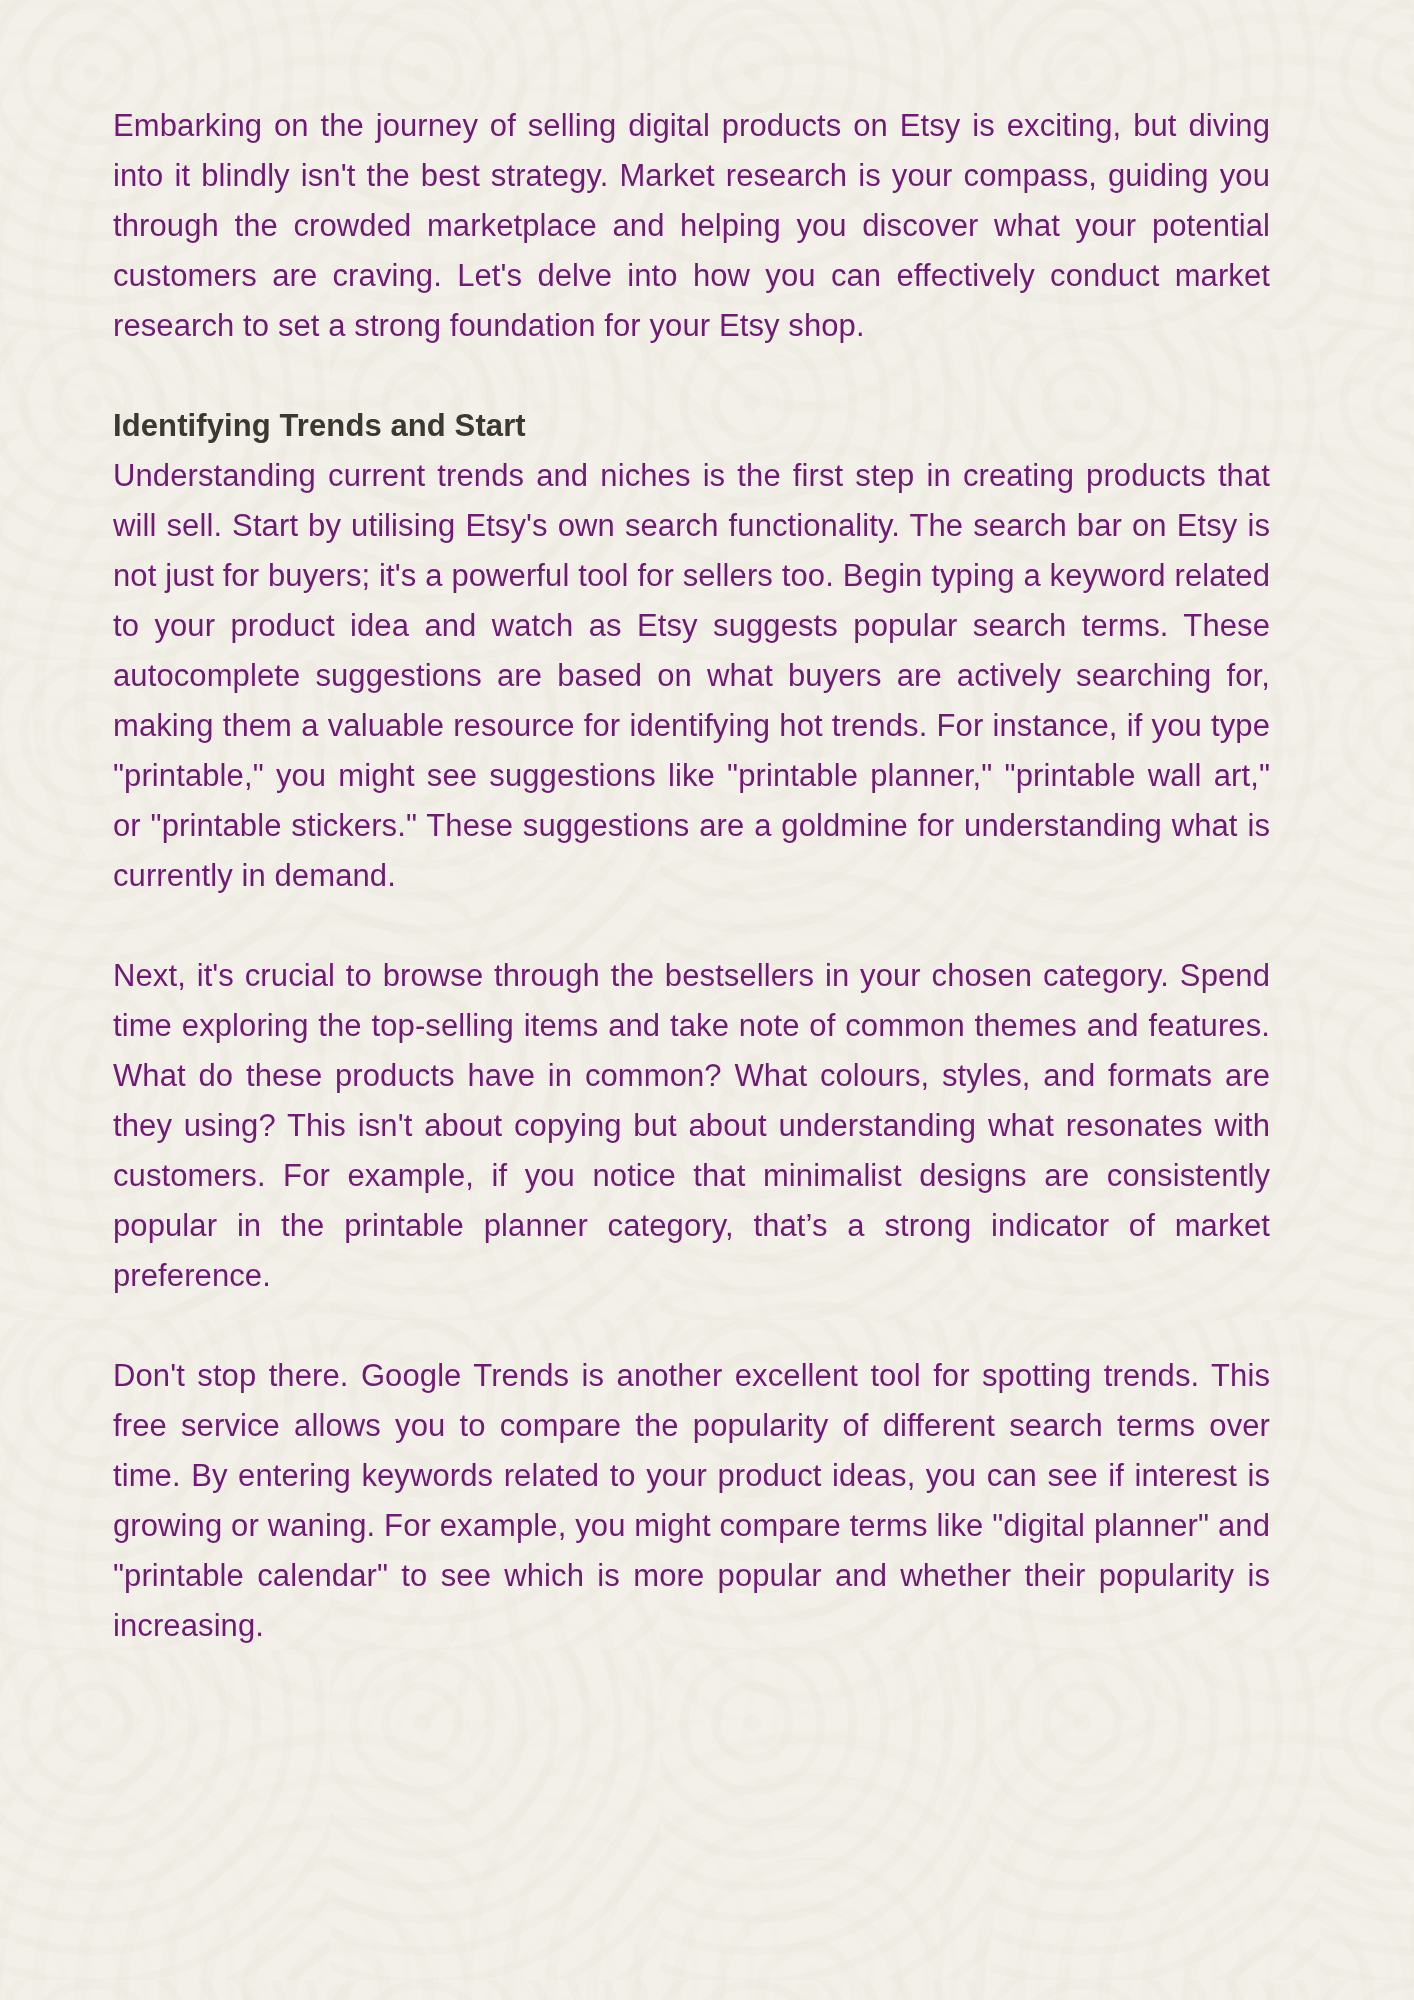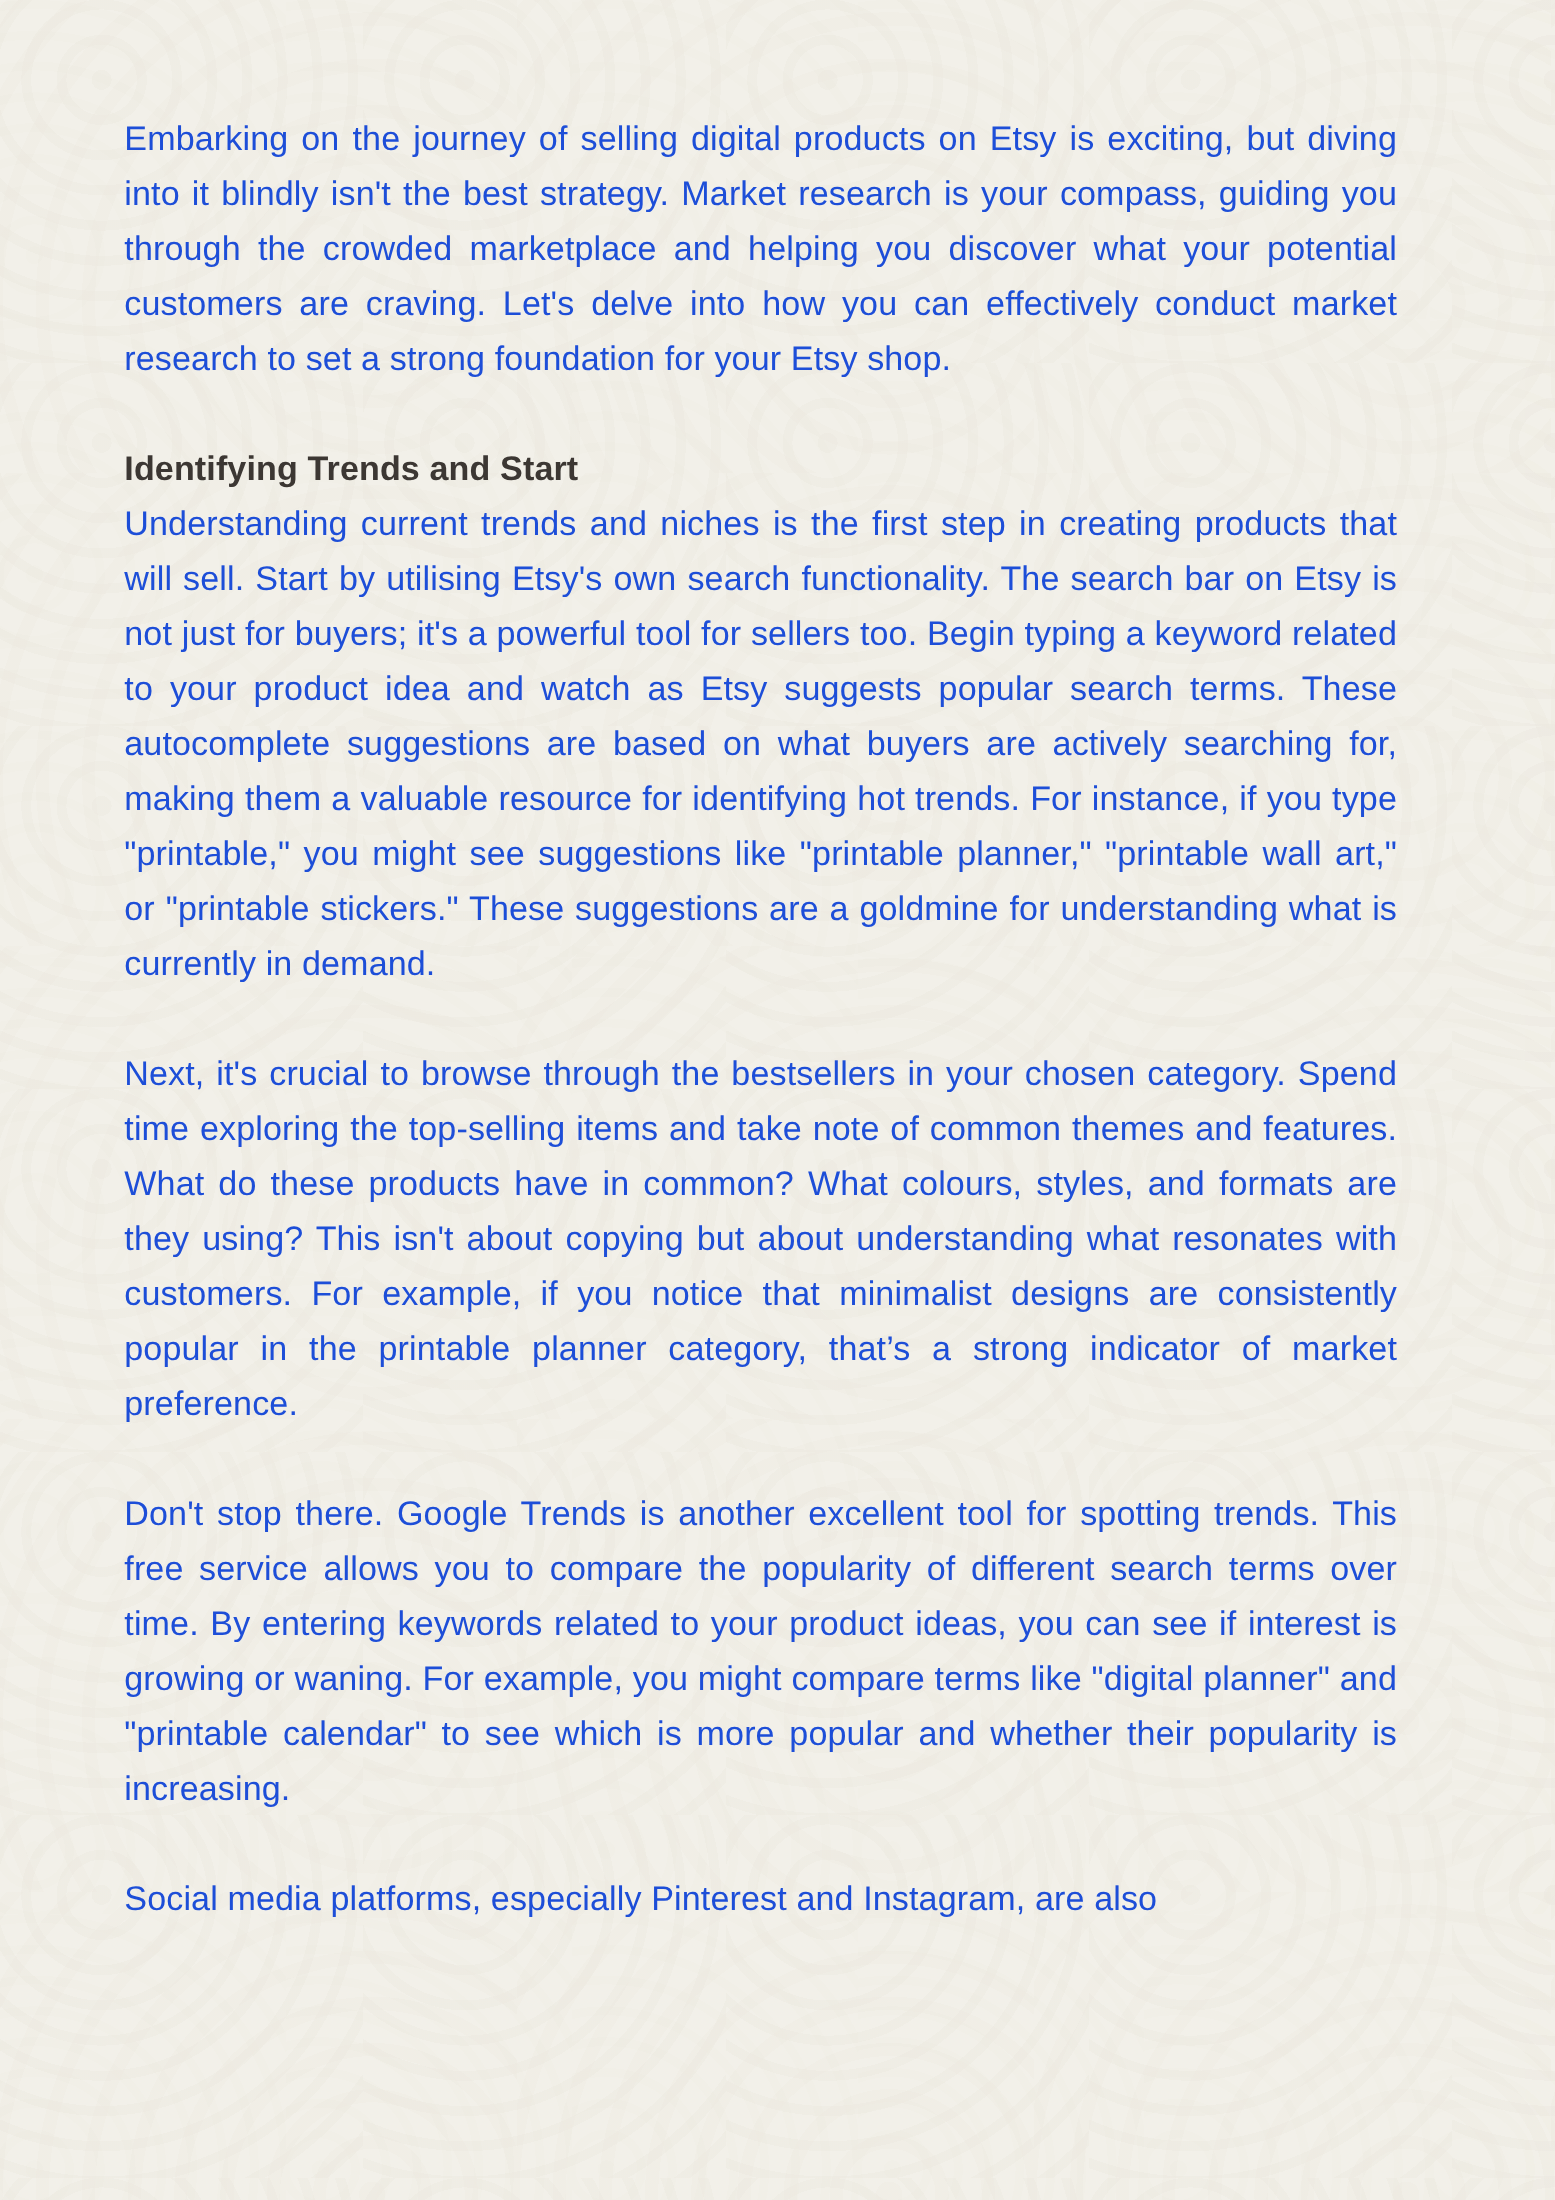--- a/index.html
+++ b/index.html
@@ -32,21 +32,21 @@
     width: 1414px;
     height: 2000px;
     padding: 101px 144px 0 113px;
   }
   .body-text {
     margin: 0 0 50px 0;
     font-size: 31px;
     font-weight: 300;
     line-height: 50px;
     letter-spacing: 0.1px;
-    color: #1d4ed8;
+    color: #701a75;
     text-align: justify;
     text-justify: inter-word;
   }
   .section-heading {
     margin: 0;
     font-size: 31px;
     line-height: 50px;
     font-weight: 700;
     letter-spacing: 0.1px;
     color: #3c3733;
@@ -65,14 +65,13 @@
   <p class="body-text">Embarking on the journey of selling digital products on Etsy is exciting, but diving into it blindly isn't the best strategy. Market research is your compass, guiding you through the crowded marketplace and helping you discover what your potential customers are craving. Let's delve into how you can effectively conduct market research to set a strong foundation for your Etsy shop.</p>
 
   <h2 class="section-heading">Identifying Trends and Start</h2>
 
   <p class="body-text">Understanding current trends and niches is the first step in creating products that will sell. Start by utilising Etsy's own search functionality. The search bar on Etsy is not just for buyers; it's a powerful tool for sellers too. Begin typing a keyword related to your product idea and watch as Etsy suggests popular search terms. These autocomplete suggestions are based on what buyers are actively searching for, making them a valuable resource for identifying hot trends. For instance, if you type "printable," you might see suggestions like "printable planner," "printable wall art," or "printable stickers." These suggestions are a goldmine for understanding what is currently in demand.</p>
 
   <p class="body-text">Next, it's crucial to browse through the bestsellers in your chosen category. Spend time exploring the top-selling items and take note of common themes and features. What do these products have in common? What colours, styles, and formats are they using? This isn't about copying but about understanding what resonates with customers. For example, if you notice that minimalist designs are consistently popular in the printable planner category, that’s a strong indicator of market preference.</p>
 
   <p class="body-text">Don't stop there. Google Trends is another excellent tool for spotting trends. This free service allows you to compare the popularity of different search terms over time. By entering keywords related to your product ideas, you can see if interest is growing or waning. For example, you might compare terms like "digital planner" and "printable calendar" to see which is more popular and whether their popularity is increasing.</p>
 
-  <p class="body-text truncated">Social media platforms, especially Pinterest and Instagram, are also</p>
 </main>
 
 </body></html>

